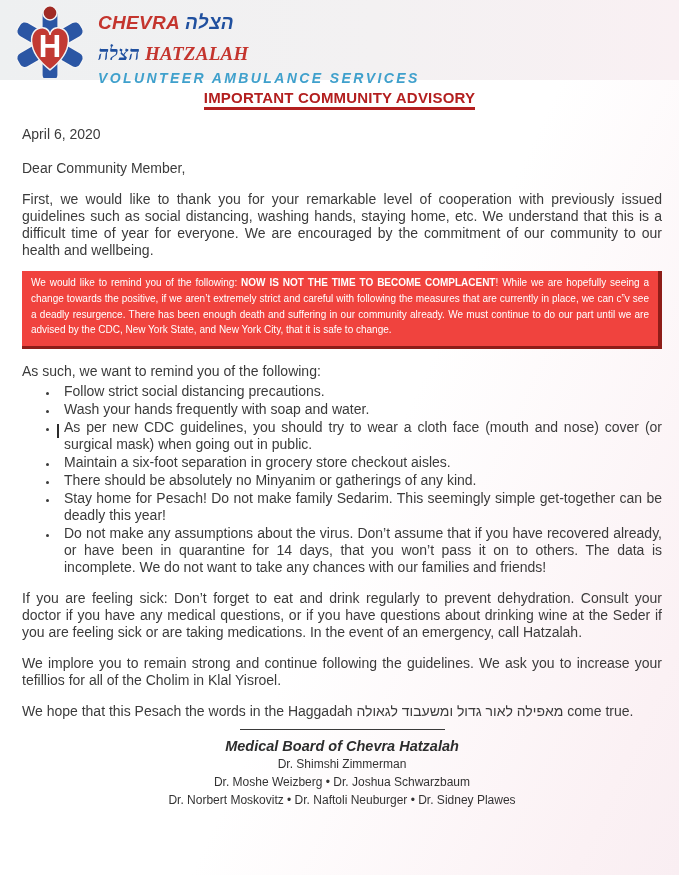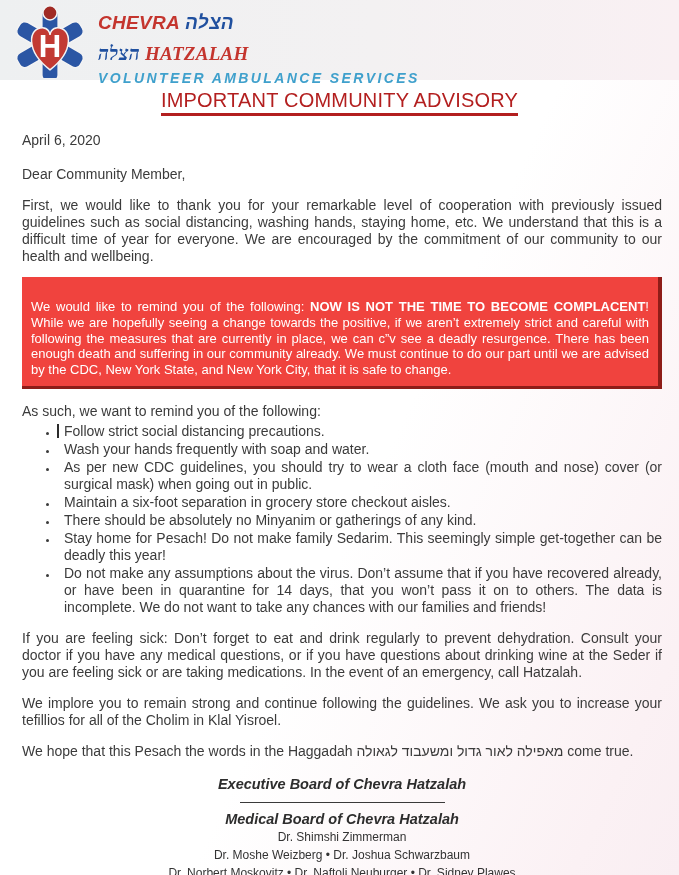--- a/index.html
+++ b/index.html
@@ -21,34 +21,34 @@
   .logo-mark{width:76px;height:74px;flex:0 0 auto;}
   .logo-text{margin-left:10px;padding-top:9px;font-style:italic;font-weight:bold;line-height:1;}
   .lt-row{display:flex;align-items:flex-end;font-size:19px;letter-spacing:.3px;}
   .lt-row.r2{margin-top:12px;font-family:Liberation Serif, serif;}
   .lt-red{color:#c4352e;}
   .lt-blue{color:#20509f;}
   .lt-gap{width:5px;}
   .tagline{font-size:14px;color:#3fa0cc;letter-spacing:2.4px;margin-top:8px;font-weight:bold;text-align:center;}
   
   .title-wrap{text-align:center;margin-top:9px;}
-  .title{display:inline-block;font-size:20px;font-weight:normal;color:#b31f1f;
+  .title{display:inline-block;font-size:15px;font-weight:bold;color:#b31f1f;
          border-bottom:3px solid #b31f1f;padding-bottom:1px;letter-spacing:.2px;}
   
   .content{padding:0 17px 0 22px;font-size:14px;line-height:17px;}
   .date{margin-top:16px;}
   .greeting{margin-top:17px;}
   p.body{margin:14px 0 0 0;text-align:justify;}
   .alert{
     margin-top:12px;
     background:#f0433e;color:#ffffff;
-    padding:22px 9px 8px 9px;
+    padding:4px 9px 8px 9px;
     border-right:4px solid #8e1d18;
     border-bottom:3px solid #8e1d18;
-    font-size:13px;line-height:15.8px;
+    font-size:10px;line-height:15.8px;
     text-align:justify;
   }
   .alert b{font-weight:bold;}
   .intro{margin:10px 0 0 0;}
   ul.reminders{margin:3px 0 0 0;padding-left:37px;}
   ul.reminders li{padding-left:5px;margin:0 0 1px 0;text-align:justify;line-height:17px;}
   ul.reminders li::marker{font-size:11px;}
   
   .sig{text-align:center;}
   .board{font-weight:bold;font-style:italic;color:#2d2d2d;margin-top:16px;font-size:14.5px;}
@@ -117,21 +117,20 @@
       <li>Do not make any assumptions about the virus. Don’t assume that if you have recovered already, or have been in quarantine for 14 days, that you won’t pass it on to others. The data is incomplete. We do not want to take any chances with our families and friends!</li>
     </ul>
 
     <p class="body">If you are feeling sick: Don’t forget to eat and drink regularly to prevent dehydration. Consult your doctor if you have any medical questions, or if you have questions about drinking wine at the Seder if you are feeling sick or are taking medications. In the event of an emergency, call Hatzalah.</p>
 
     <p class="body">We implore you to remain strong and continue following the guidelines. We ask you to increase your tefillios for all of the Cholim in Klal Yisroel.</p>
 
     <p class="body"><span>We hope that this Pesach the words in the Haggadah </span><span dir="rtl">מאפילה לאור גדול ומשעבוד לגאולה</span><span> come true.</span></p>
 
     <div class="sig">
-      <div class="board">Executive Board of Chevra Hatzalah</div>
       <hr class="divider">
       <div class="board" style="margin-top:0;">Medical Board of Chevra Hatzalah</div>
       <div class="doctor">Dr. Shimshi Zimmerman</div>
       <div class="doctor">Dr. Moshe Weizberg • Dr. Joshua Schwarzbaum</div>
       <div class="doctor">Dr. Norbert Moskovitz • Dr. Naftoli Neuburger • Dr. Sidney Plawes</div>
     </div>
 
   </div>
 
   <div class="caret"></div>

